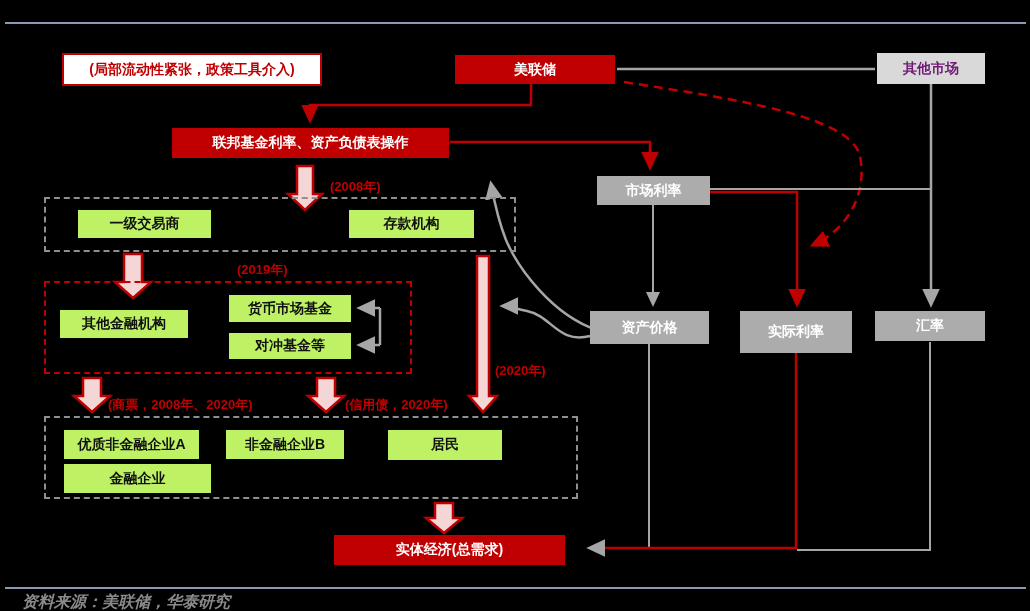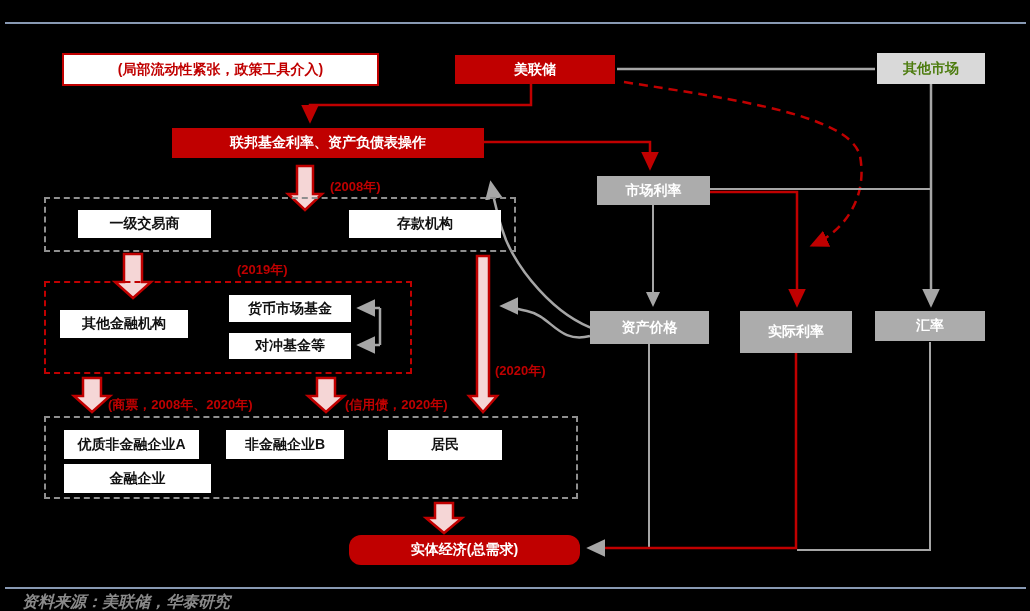--- a/index.html
+++ b/index.html
@@ -1,24 +1,24 @@
 <!DOCTYPE html>
 <html><head>
 <meta charset="utf-8">
 <style>
   html,body{margin:0;padding:0;background:#000;}
   #canvas{position:relative;width:1030px;height:611px;background:#000;overflow:hidden;
           font-family:"Liberation Sans","DejaVu Sans",sans-serif;}
   .abs{position:absolute;box-sizing:border-box;}
   .node{display:flex;align-items:center;justify-content:center;text-align:center;
         font-weight:bold;font-size:14px;line-height:1.1;}
-  .pink{background:#ffffff;color:#111;}
+  .pink{background:#bef264;color:#111;}
   .redbox{background:#C00000;color:#fff;}
   .graybox{background:#ACACAC;color:#fff;}
-  .lightgraybox{background:#D9D9D9;color:#4d7c0f;}
+  .lightgraybox{background:#D9D9D9;color:#701a75;}
   .notebox{background:#fff;color:#C00000;border:2.5px solid #C00000;font-weight:bold;}
   .dashedA{border:2px dashed #8f8f8f;}
   .dashedB{border:2px dashed #C00000;}
   .redlabel{color:#C00000;font-weight:bold;font-size:13px;white-space:nowrap;}
   .rule{background:#8899B3;height:2px;}
   .source{color:#8a8a8a;font-weight:bold;font-style:italic;font-size:16px;white-space:nowrap;}
   svg{position:absolute;left:0;top:0;}
 </style>
 </head>
 <body>
@@ -73,31 +73,31 @@
     <polygon points="83,378 101,378 101,396 110,396 92,412 74,396 83,396" fill="#F5D6D6" stroke="#C00000" stroke-width="2.5"></polygon>
     <polygon points="317,378 335,378 335,396 344,396 326,412 308,396 317,396" fill="#F5D6D6" stroke="#C00000" stroke-width="2.5"></polygon>
     <polygon points="477,256 489,256 489,396 497,396 483,412 469,396 477,396" fill="#F5D6D6" stroke="#C00000" stroke-width="2.5"></polygon>
     <polygon points="435,503 453,503 453,518 462,518 444,533 426,518 435,518" fill="#F5D6D6" stroke="#C00000" stroke-width="2.5"></polygon>
   </svg>
 
   <div class="abs dashedA" style="left:44px;top:197px;width:472px;height:55px;"></div>
   <div class="abs dashedB" style="left:44px;top:281px;width:368px;height:93px;"></div>
   <div class="abs dashedA" style="left:44px;top:416px;width:534px;height:83px;"></div>
 
-  <div class="abs node notebox" style="left:62px;top:53px;width:317px;height:33px;">
+  <div class="abs node notebox" style="left:62px;top:53px;width:260px;height:33px;">
     <span>(局部流动性紧张，政策工具介入)</span>
   </div>
 
   <div class="abs node redbox" style="left:455px;top:55px;width:160px;height:29px;">
     <span>美联储</span>
   </div>
-  <div class="abs node redbox" style="left:172px;top:128px;width:312px;height:30px;">
+  <div class="abs node redbox" style="left:172px;top:128px;width:277px;height:30px;">
     <span>联邦基金利率、资产负债表操作</span>
   </div>
-  <div class="abs node redbox" style="left:349px;top:535px;width:231px;height:30px;border-radius:12px;">
+  <div class="abs node redbox" style="left:334px;top:535px;width:231px;height:30px;">
     <span>实体经济(总需求)</span>
   </div>
 
   <div class="abs node lightgraybox" style="left:877px;top:53px;width:108px;height:31px;">
     <span>其他市场</span>
   </div>
   <div class="abs node graybox" style="left:597px;top:176px;width:113px;height:29px;">
     <span>市场利率</span>
   </div>
   <div class="abs node graybox" style="left:590px;top:311px;width:119px;height:33px;">
@@ -106,21 +106,21 @@
   <div class="abs node graybox" style="left:740px;top:311px;width:112px;height:42px;">
     <span>实际利率</span>
   </div>
   <div class="abs node graybox" style="left:875px;top:311px;width:110px;height:30px;">
     <span>汇率</span>
   </div>
 
   <div class="abs node pink" style="left:78px;top:210px;width:133px;height:28px;">
     <span>一级交易商</span>
   </div>
-  <div class="abs node pink" style="left:349px;top:210px;width:152px;height:28px;">
+  <div class="abs node pink" style="left:349px;top:210px;width:125px;height:28px;">
     <span>存款机构</span>
   </div>
   <div class="abs node pink" style="left:60px;top:310px;width:128px;height:28px;">
     <span>其他金融机构</span>
   </div>
   <div class="abs node pink" style="left:229px;top:295px;width:122px;height:27px;">
     <span>货币市场基金</span>
   </div>
   <div class="abs node pink" style="left:229px;top:333px;width:122px;height:26px;">
     <span>对冲基金等</span>

